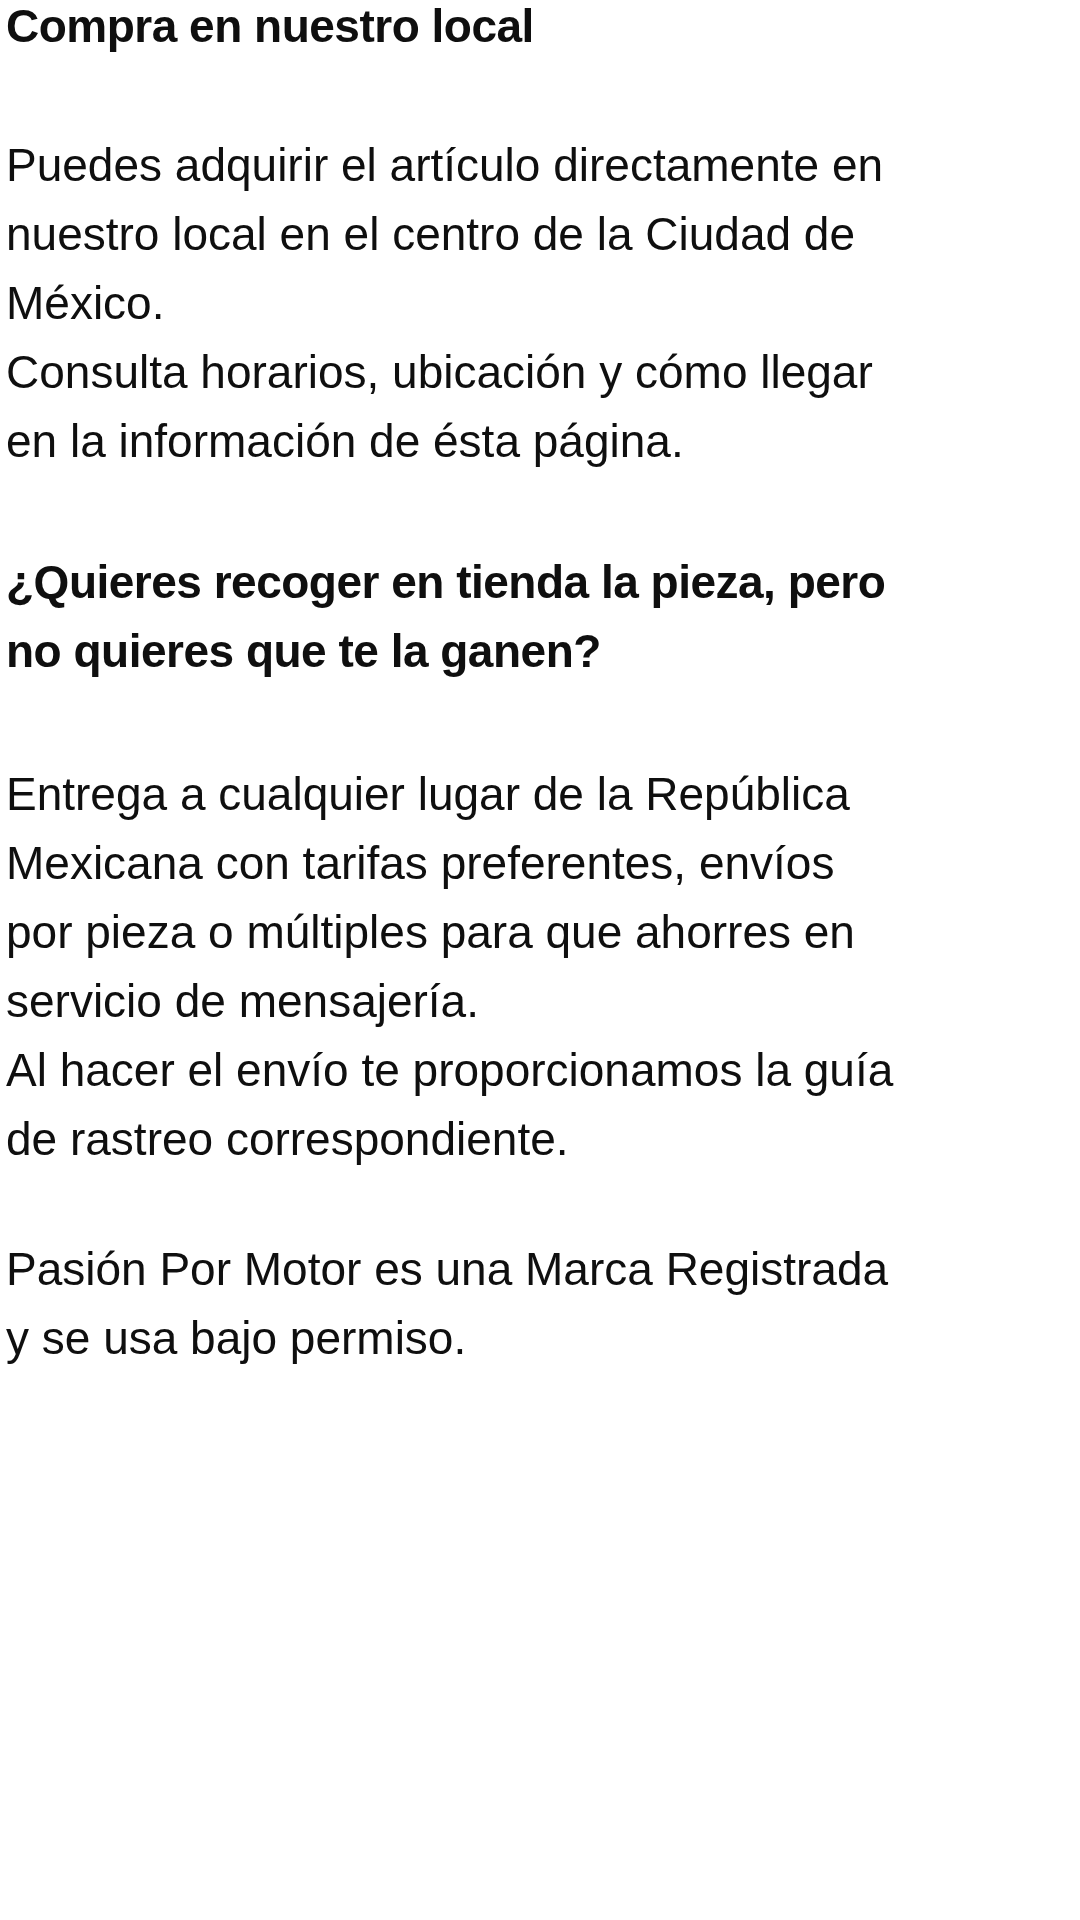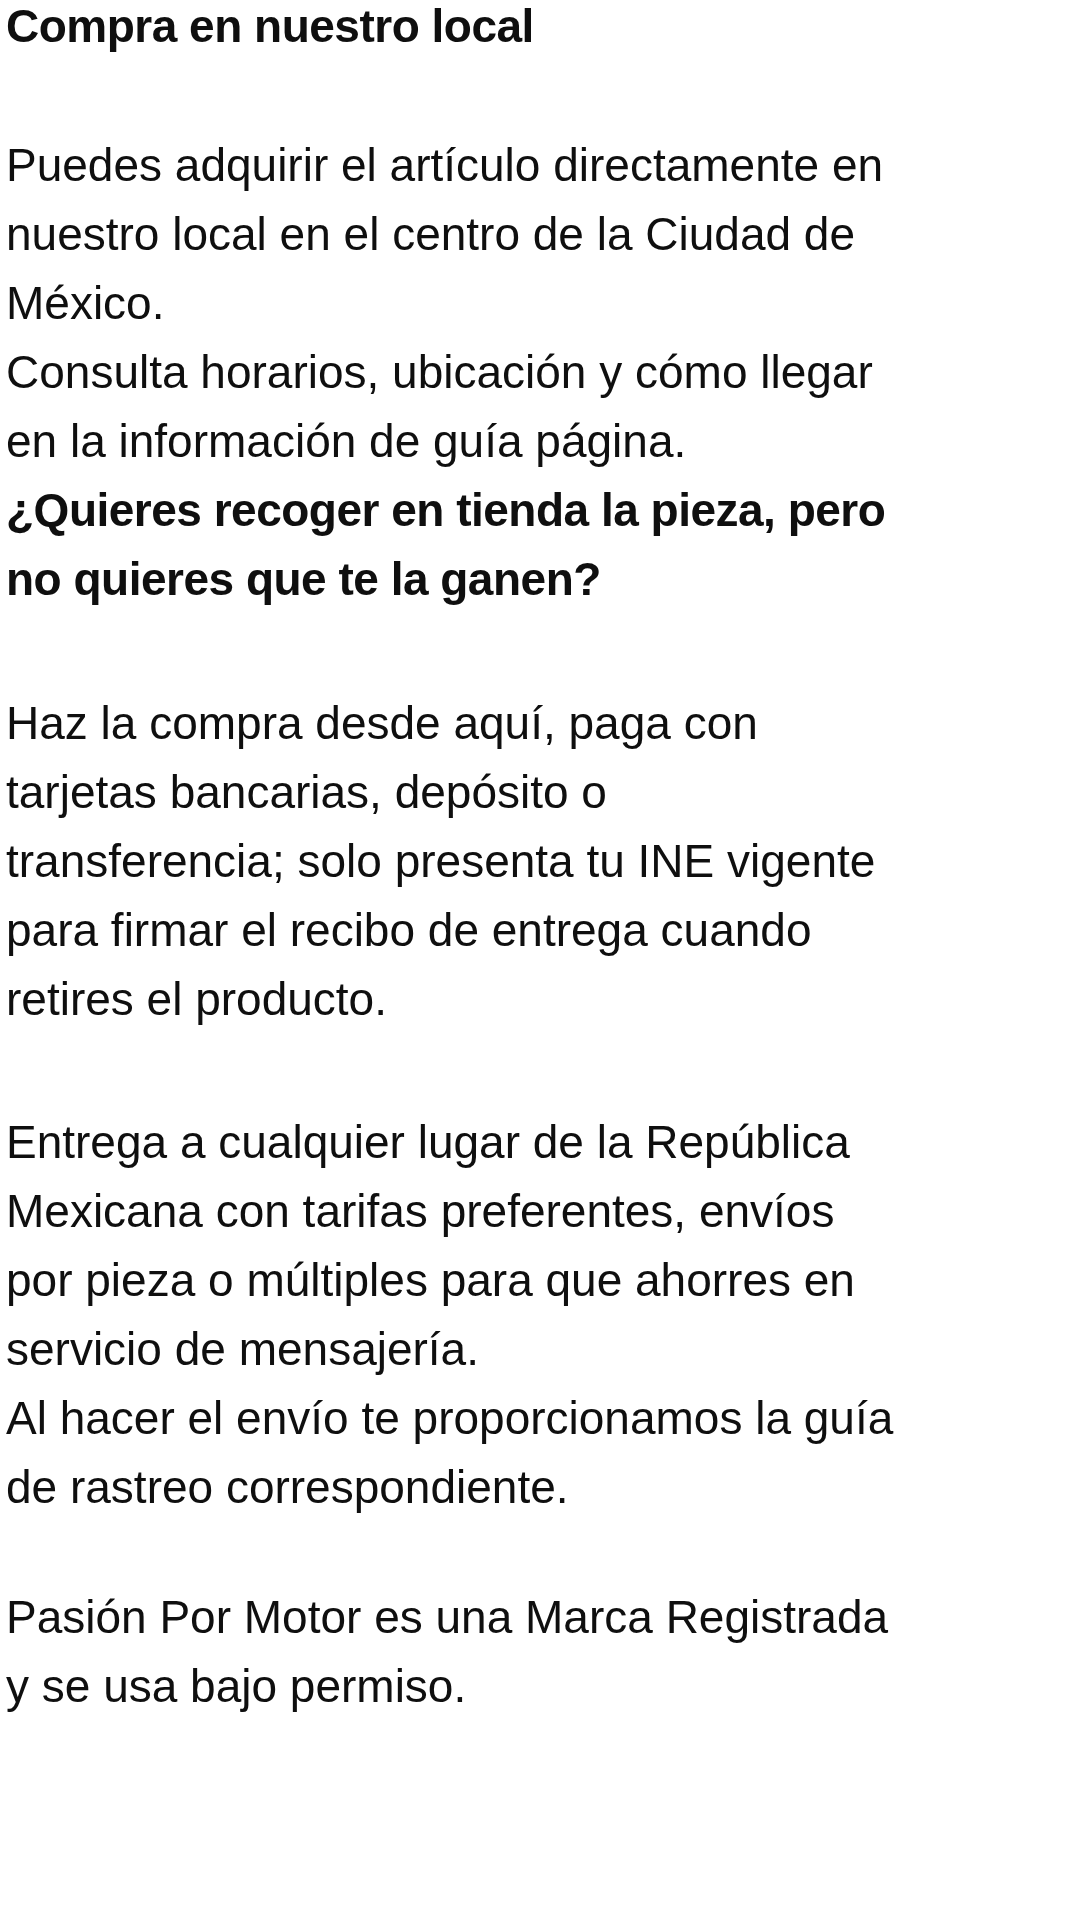--- a/index.html
+++ b/index.html
@@ -27,47 +27,42 @@
     font-weight: 700;
     letter-spacing: -0.5px;
   }
   .para {
     font-weight: 400;
     letter-spacing: 0;
   }
   
   .m-title     { margin-top: -8px; }
   .m-para1     { margin-top: 70px; }
-  .m-question  { }
+  .m-question  { margin-top: 72px; }
   .m-para2     { margin-top: 75px; }
   .m-shipping  { margin-top: 62px; }
   .m-para3     { margin-top: 74px; }
   .m-trademark { margin-top: 61px; }
 </style>
 </head>
 <body style="background: rgb(255, 255, 255); color: rgb(15, 15, 15);">
 
 <main>
 
   <h2 class="block heading m-title">Compra en nuestro local</h2>
 
   <p class="block para m-para1">Puedes adquirir el artículo directamente en
 nuestro local en el centro de la Ciudad de
 México.
 Consulta horarios, ubicación y cómo llegar
-en la información de guía página.</p>
+en la información de ésta página.</p>
 
   <h3 class="block heading m-question">¿Quieres recoger en tienda la pieza, pero
 no quieres que te la ganen?</h3>
 
-  <p class="block para m-para2">Haz la compra desde aquí, paga con
-tarjetas bancarias, depósito o
-transferencia; solo presenta tu INE vigente
-para firmar el recibo de entrega cuando
-retires el producto.</p>
 
 
   <p class="block para m-para3">Entrega a cualquier lugar de la República
 Mexicana con tarifas preferentes, envíos
 por pieza o múltiples para que ahorres en
 servicio de mensajería.
 Al hacer el envío te proporcionamos la guía
 de rastreo correspondiente.</p>
 
   <p class="block para m-trademark">Pasión Por Motor es una Marca Registrada

